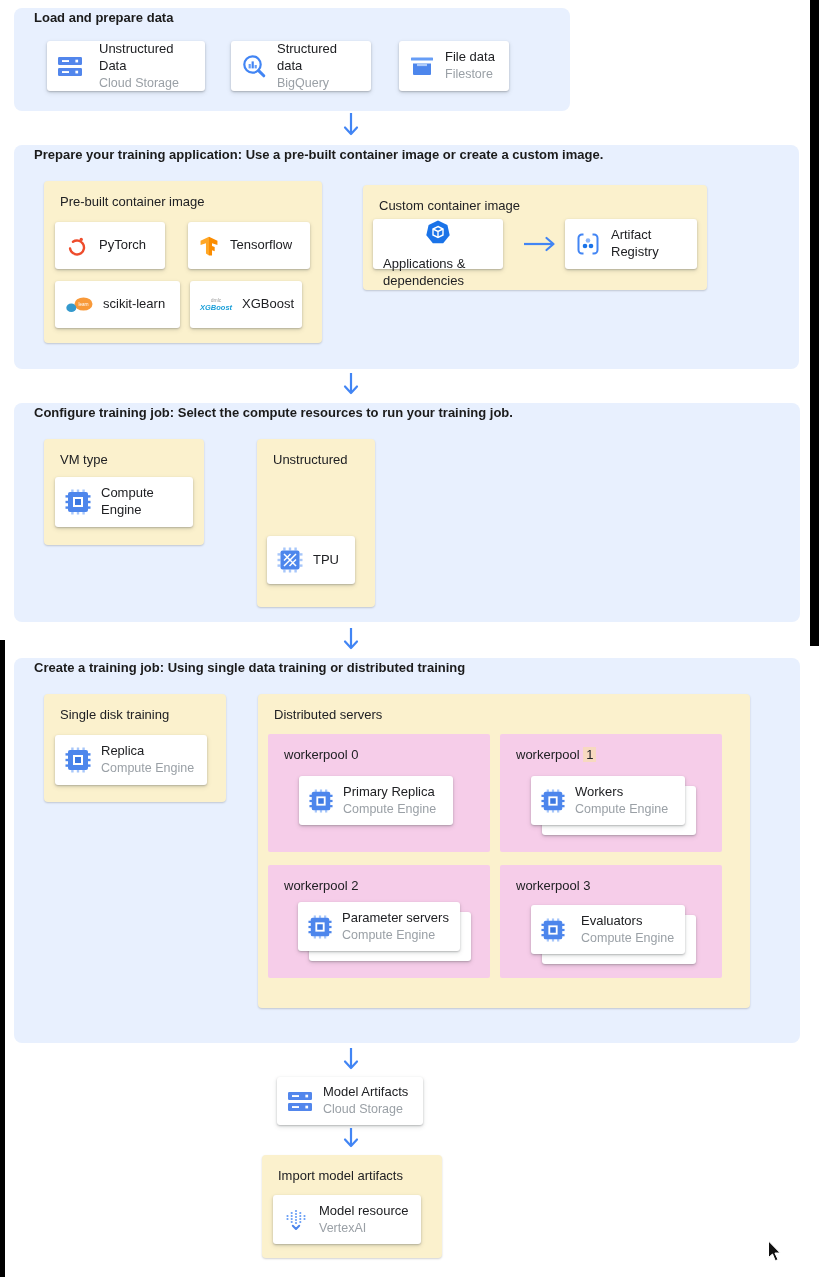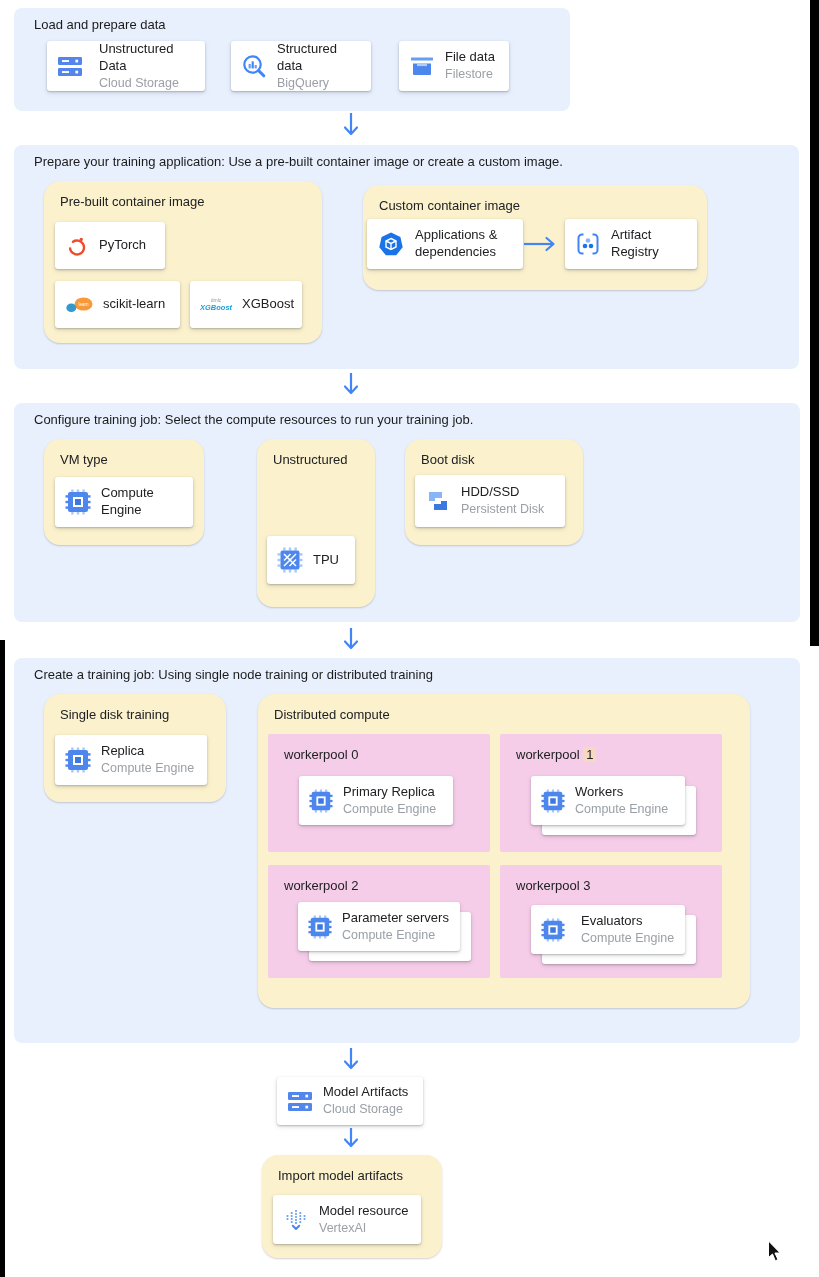--- a/index.html
+++ b/index.html
@@ -1,21 +1,21 @@
 <!DOCTYPE html>
 <html><head>
 <meta charset="utf-8">
 <style>
   html,body{margin:0;padding:0;background:#fff;font-family:"Liberation Sans",sans-serif;}
   .stage{position:relative;width:819px;height:1277px;background:#fff;overflow:hidden;}
 
   .sec{position:absolute;background:#e8f0fe;border-radius:8px;}
-  .sec-h{position:absolute;left:20px;top:9px;font-size:13px;font-weight:400;color:#1b1b1b;white-space:nowrap;}
-
-  .yp{position:absolute;background:#fbf1cd;border-radius:16px;box-shadow:0 1px 2px rgba(0,0,0,.18);}
+  .sec-h{position:absolute;left:20px;top:2px;font-size:13px;font-weight:700;color:#1b1b1b;white-space:nowrap;}
+
+  .yp{position:absolute;background:#fbf1cd;border-radius:4px;box-shadow:0 1px 2px rgba(0,0,0,.18);}
   .yp-h{position:absolute;left:16px;top:13px;font-size:13px;color:#202124;white-space:nowrap;}
 
   .pp{position:absolute;background:#f6cde9;border-radius:2px;}
   .pp-h{position:absolute;left:16px;top:13px;font-size:13px;color:#202124;white-space:nowrap;}
   .hl{background:#f7d9c0;padding:0 3px;}
 
   .card{position:absolute;background:#fff;border-radius:3px;
         box-shadow:0 1px 2px rgba(60,64,67,.3),0 2px 5px rgba(60,64,67,.14);
         display:flex;align-items:center;gap:10px;padding:0 10px;box-sizing:border-box;}
   .bcard{position:absolute;background:#fff;border-radius:3px;
@@ -97,20 +97,29 @@
       <div class="card" style="left:11px;top:41px;width:110px;height:47px;">
         <svg class="icon" width="24" height="24" viewBox="0 0 24 24">
           <circle cx="12" cy="13.5" r="7" fill="none" stroke="#ee4c2c" stroke-width="2.4" stroke-linecap="round" stroke-dasharray="36 8" transform="rotate(-125 12 13.5)"></circle>
           <circle cx="16.2" cy="5.4" r="1.7" fill="#ee4c2c"></circle>
         </svg>
         <div class="txt">
             <div class="ct">PyTorch</div>
           </div>
       </div>
 
+      <div class="card" style="left:144px;top:41px;width:122px;height:47px;">
+        <svg class="icon" width="22" height="24" viewBox="0 0 24 24">
+          <path d="M12 2 L2.8 6.3 V10.9 L8.7 9.1 V20.3 L12 22.3 Z" fill="#ffa726"></path>
+          <path d="M12 2 L21.2 6.3 V10.9 L15.3 9.1 V12 L18.2 13.1 V17.7 L15.3 16.6 V22.3 L12 22.3 Z" fill="#fb8c00"></path>
+        </svg>
+        <div class="txt">
+            <div class="ct">Tensorflow</div>
+          </div>
+      </div>
 
       <div class="card" style="left:11px;top:100px;width:125px;height:47px;">
         <svg class="icon" width="28" height="17" viewBox="0 0 28 17">
           <ellipse cx="18.5" cy="8" rx="9" ry="6.6" fill="#f89939"></ellipse>
           <ellipse cx="6.3" cy="11.8" rx="5" ry="4.3" fill="#3499cd"></ellipse>
           <text x="13.6" y="9.6" font-size="4.5" fill="#fff">learn</text>
         </svg>
         <div class="txt">
             <div class="ct">scikit-learn</div>
           </div>
@@ -123,21 +132,21 @@
         </div>
         <div class="txt">
             <div class="ct">XGBoost</div>
           </div>
       </div>
     </div>
 
     <div class="yp" style="left:349px;top:40px;width:344px;height:105px;">
       <div class="yp-h">Custom container image</div>
 
-      <div class="card" style="left:4px;top:34px;width:156px;height:50px;">
+      <div class="card" style="left:10px;top:34px;width:130px;height:50px;flex-direction:column;">
         <svg class="icon" width="28" height="27" viewBox="0 0 28 27">
           <polygon points="14,1.5 23.4,6 25.7,16.2 19.2,24.3 8.8,24.3 2.3,16.2 4.6,6" fill="#1a73e8"></polygon>
           <path d="M14 7.5 L19 10 V16 L14 18.5 L9 16 V10 Z" fill="none" stroke="#fff" stroke-width="1.4"></path>
           <path d="M9 10 L14 12.5 L19 10 M14 12.5 V18.5" fill="none" stroke="#fff" stroke-width="1.4"></path>
         </svg>
         <div class="txt">
             <div class="ct">Applications &amp; dependencies</div>
           </div>
       </div>
 
@@ -219,42 +228,29 @@
           </g>
           <rect x="3.5" y="3.5" width="19" height="19" rx="2" fill="#4d86ec"></rect>
           <path d="M7 19 L19 7 M7 13.5 L13.5 7 M12.5 19 L19 12.5 M7 7 L19 19" stroke="#fff" stroke-width="1.5" fill="none"></path>
         </svg>
         <div class="txt">
             <div class="ct">TPU</div>
           </div>
       </div>
     </div>
 
-    <div class="yp" style="left:391px;top:36px;width:178px;height:106px;">
-      <div class="yp-h">Boot disk</div>
-      <div class="card" style="left:10px;top:36px;width:150px;height:52px;">
-        <svg class="icon" width="26" height="26" viewBox="0 0 26 26">
-          <path d="M4 4 H17 V10 H10 V13 H4 Z" fill="#8ab4f8"></path>
-          <path d="M22 22 H9 V16 H16 V13 H22 Z" fill="#3c78e0"></path>
-        </svg>
-        <div class="txt">
-            <div class="ct">HDD/SSD</div>
-        <div class="cs">Persistent Disk</div>
-          </div>
-      </div>
-    </div>
   </div>
 
   <svg class="arrow" style="left:343px;top:627px;" width="16" height="29" viewBox="0 0 16 29">
     <path d="M8 1 V20" stroke="#4285f4" stroke-width="2.2" fill="none"></path>
     <path d="M2 14.5 L8 21 L14 14.5" stroke="#4285f4" stroke-width="2.2" fill="none" stroke-linecap="round" stroke-linejoin="round"></path>
   </svg>
 
   <div class="sec" style="left:14px;top:658px;width:786px;height:385px;">
-    <div class="sec-h">Create a training job: Using single node training or distributed training</div>
+    <div class="sec-h">Create a training job: Using single data training or distributed training</div>
 
     <div class="yp" style="left:30px;top:36px;width:182px;height:108px;">
       <div class="yp-h">Single disk training</div>
       <div class="card" style="left:11px;top:41px;width:152px;height:50px;">
         <svg class="icon" width="26" height="26" viewBox="0 0 26 26">
           <g fill="#a8c7fa">
             <rect x="6.2" y="0.5" width="2.4" height="3"></rect>
               <rect x="11.8" y="0.5" width="2.4" height="3"></rect>
               <rect x="17.4" y="0.5" width="2.4" height="3"></rect>
             <rect x="6.2" y="22.5" width="2.4" height="3"></rect>
@@ -274,21 +270,21 @@
           <rect x="10" y="10" width="6" height="6" fill="#3c78e0"></rect>
         </svg>
         <div class="txt">
             <div class="ct">Replica</div>
         <div class="cs">Compute Engine</div>
           </div>
       </div>
     </div>
 
     <div class="yp" style="left:244px;top:36px;width:492px;height:314px;">
-      <div class="yp-h">Distributed compute</div>
+      <div class="yp-h">Distributed servers</div>
 
       <div class="pp" style="left:10px;top:40px;width:222px;height:118px;">
         <div class="pp-h">
           <span>workerpool</span>
           <span>0</span>
         </div>
         <div class="card" style="left:31px;top:42px;width:154px;height:49px;">
           <svg class="icon" width="24" height="24" viewBox="0 0 26 26">
             <g fill="#a8c7fa">
                 <rect x="6.2" y="0.5" width="2.4" height="3"></rect>

